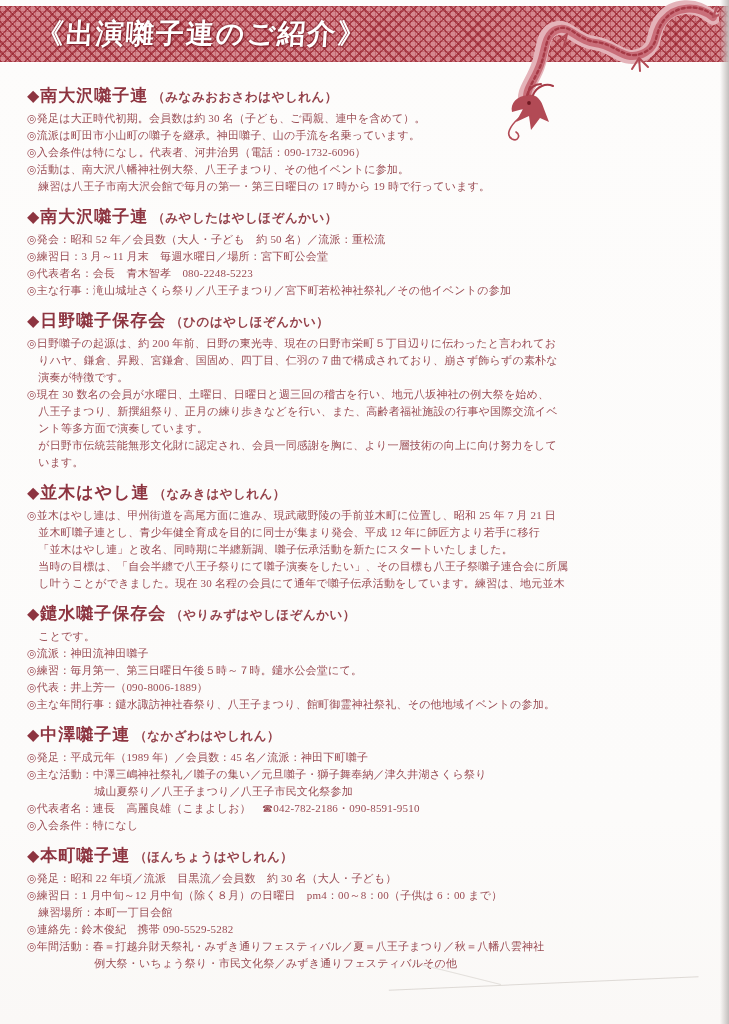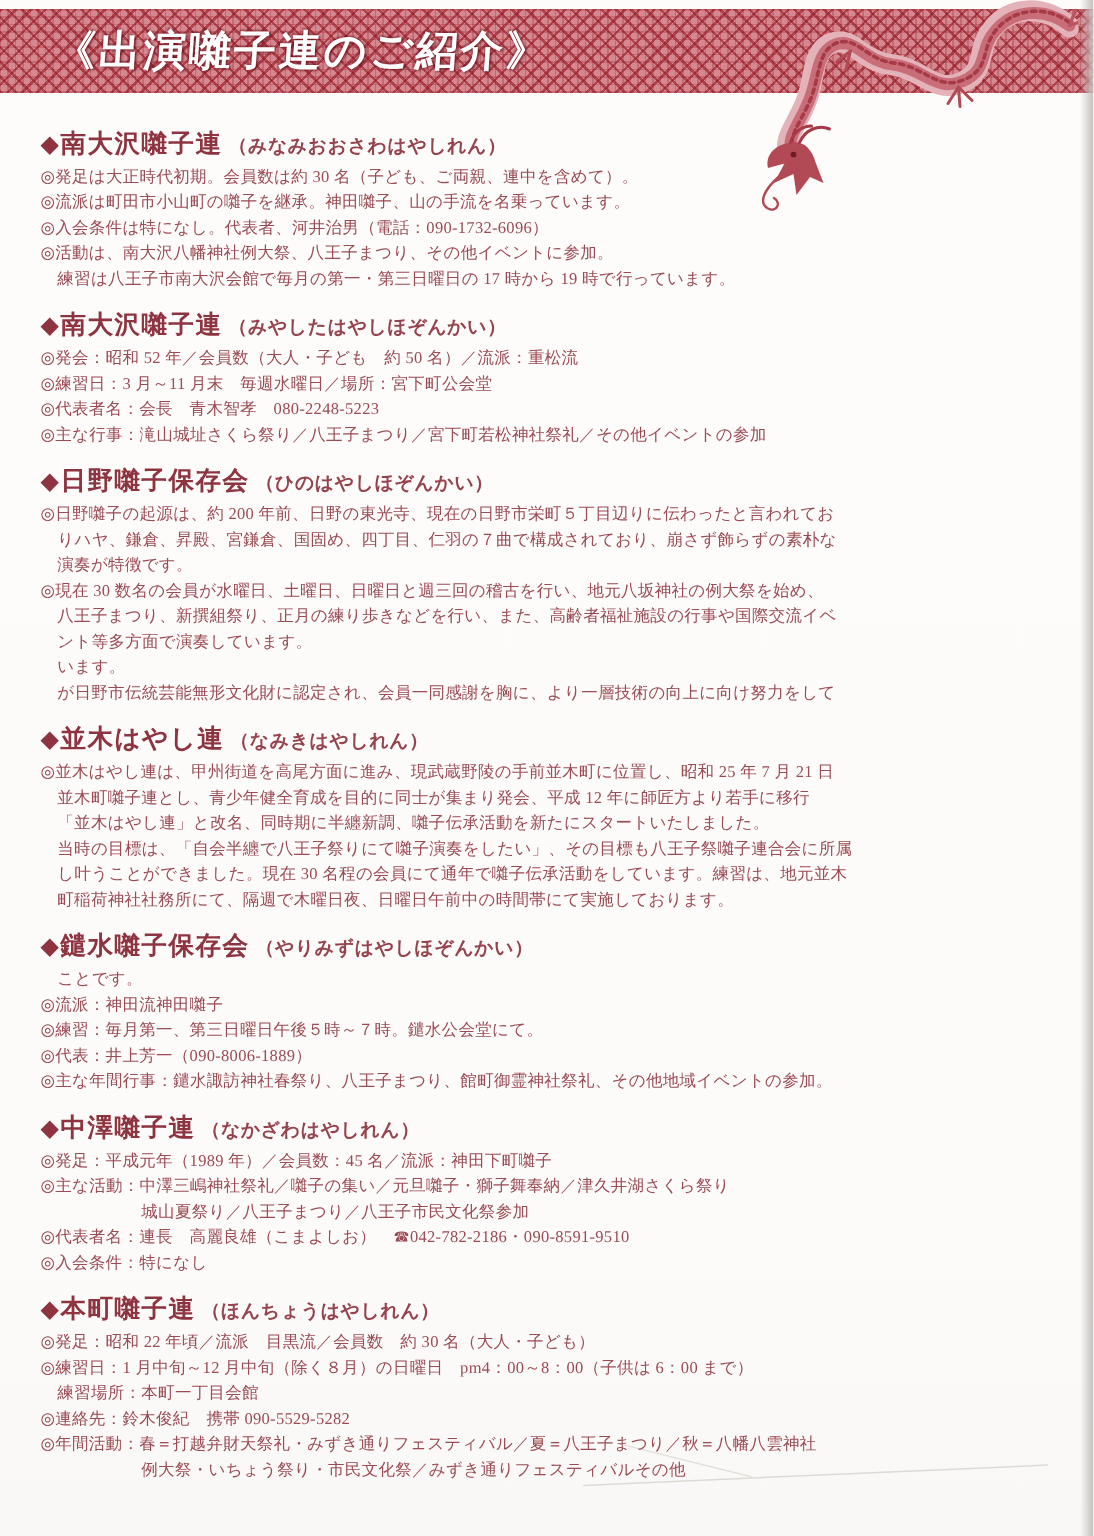--- a/index.html
+++ b/index.html
@@ -116,42 +116,41 @@
 
   <div class="line"><span class="marker"></span><span class="line-text">　演奏が特徴です。</span></div>
 
   <div class="line"><span class="marker">◎</span><span class="line-text">現在 30 数名の会員が水曜日、土曜日、日曜日と週三回の稽古を行い、地元八坂神社の例大祭を始め、</span></div>
 
   <div class="line"><span class="marker"></span><span class="line-text">　八王子まつり、新撰組祭り、正月の練り歩きなどを行い、また、高齢者福祉施設の行事や国際交流イベ</span></div>
 
   <div class="line"><span class="marker"></span><span class="line-text">　ント等多方面で演奏しています。</span></div>
 
 
+  <div class="line"><span class="marker"></span><span class="line-text">　が日野市伝統芸能無形文化財に認定され、会員一同感謝を胸に、より一層技術の向上に向け努力をして</span></div>
+
   <div class="line"><span class="marker"></span><span class="line-text">　います。</span></div>
-
-  <div class="line"><span class="marker"></span><span class="line-text">　が日野市伝統芸能無形文化財に認定され、会員一同感謝を胸に、より一層技術の向上に向け努力をして</span></div>
 </div>
   </section>
 
   <section class="section">
     <h2 class="sec-head">
       <span class="diamond">◆</span><span class="sec-name">並木はやし連</span><span class="sec-reading">（なみきはやしれん）</span>
     </h2>
     <div class="sec-body">
   <div class="line"><span class="marker">◎</span><span class="line-text">並木はやし連は、甲州街道を高尾方面に進み、現武蔵野陵の手前並木町に位置し、昭和 25 年 7 月 21 日</span></div>
 
   <div class="line"><span class="marker"></span><span class="line-text">　並木町囃子連とし、青少年健全育成を目的に同士が集まり発会、平成 12 年に師匠方より若手に移行</span></div>
 
   <div class="line"><span class="marker"></span><span class="line-text">　「並木はやし連」と改名、同時期に半纏新調、囃子伝承活動を新たにスタートいたしました。</span></div>
 
   <div class="line"><span class="marker"></span><span class="line-text">　当時の目標は、「自会半纏で八王子祭りにて囃子演奏をしたい」、その目標も八王子祭囃子連合会に所属</span></div>
 
   <div class="line"><span class="marker"></span><span class="line-text">　し叶うことができました。現在 30 名程の会員にて通年で囃子伝承活動をしています。練習は、地元並木</span></div>
 
-  <div class="line"><span class="marker"></span><span class="line-text">　町稲荷神社社務所にて、隔週で木曜日夜、日曜日午前中の時間帯にて実施しております。</span></div>
 </div>
   </section>
 
   <section class="section">
     <h2 class="sec-head">
       <span class="diamond">◆</span><span class="sec-name">鑓水囃子保存会</span><span class="sec-reading">（やりみずはやしほぞんかい）</span>
     </h2>
     <div class="sec-body">
 
 

